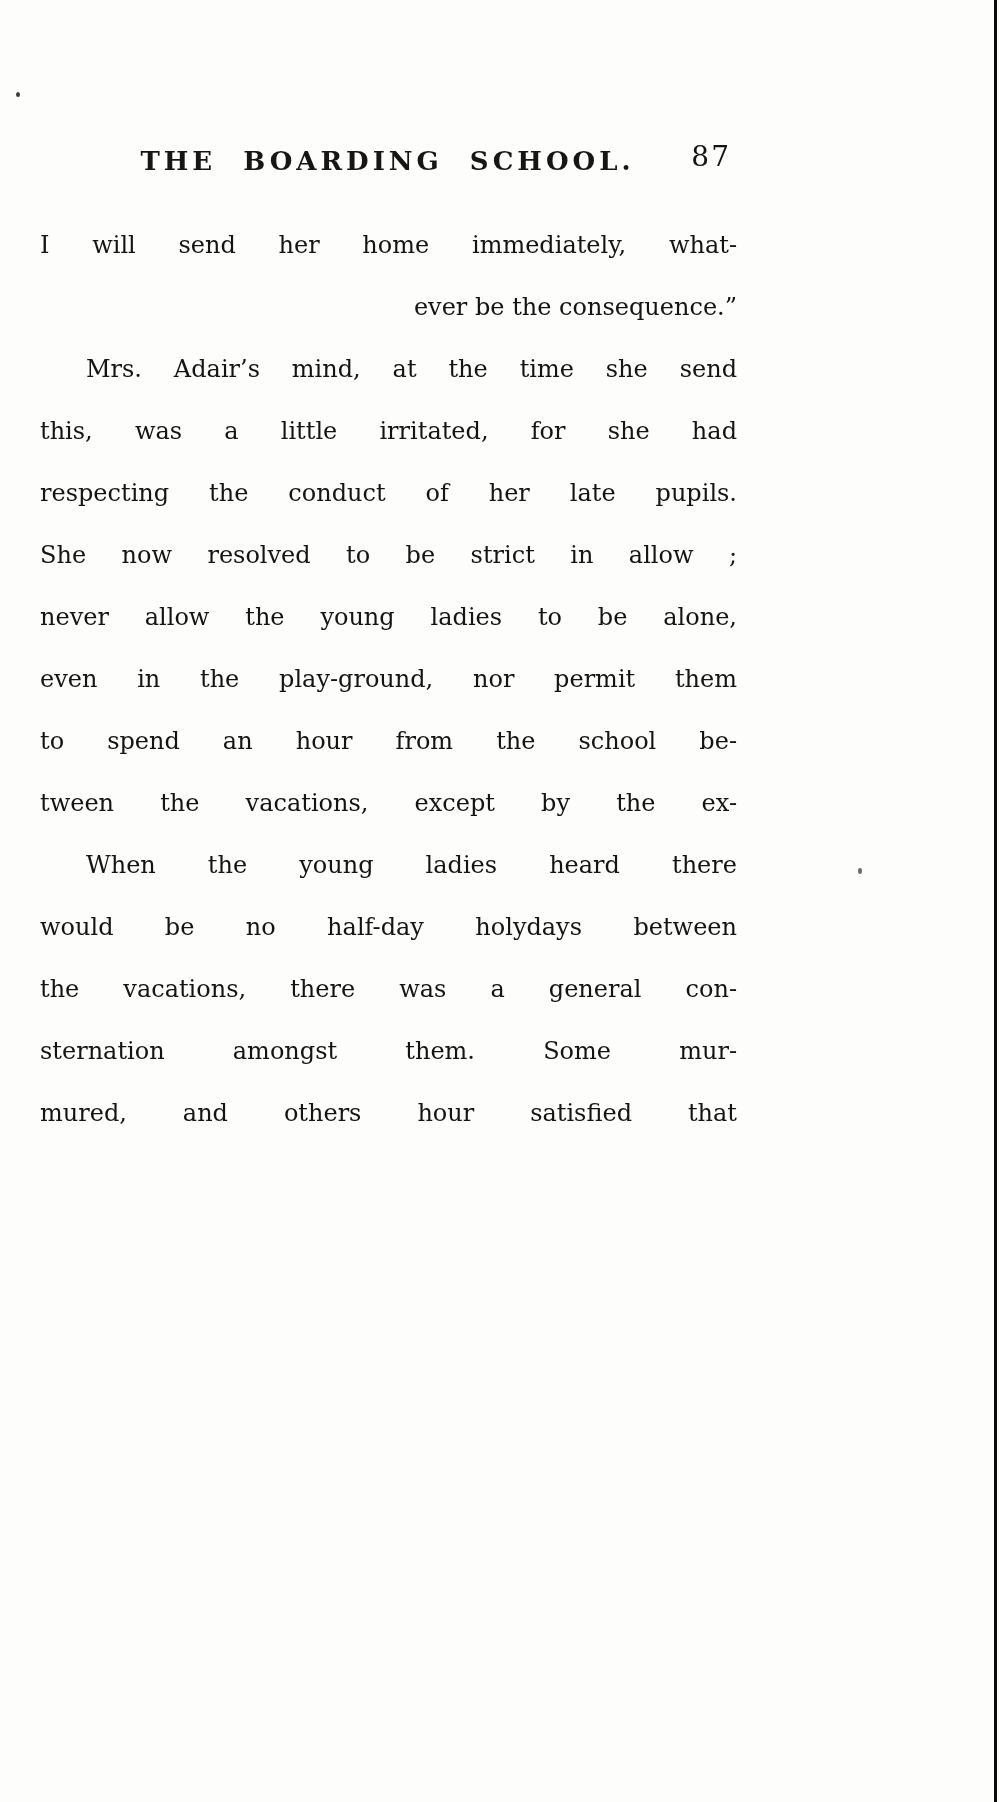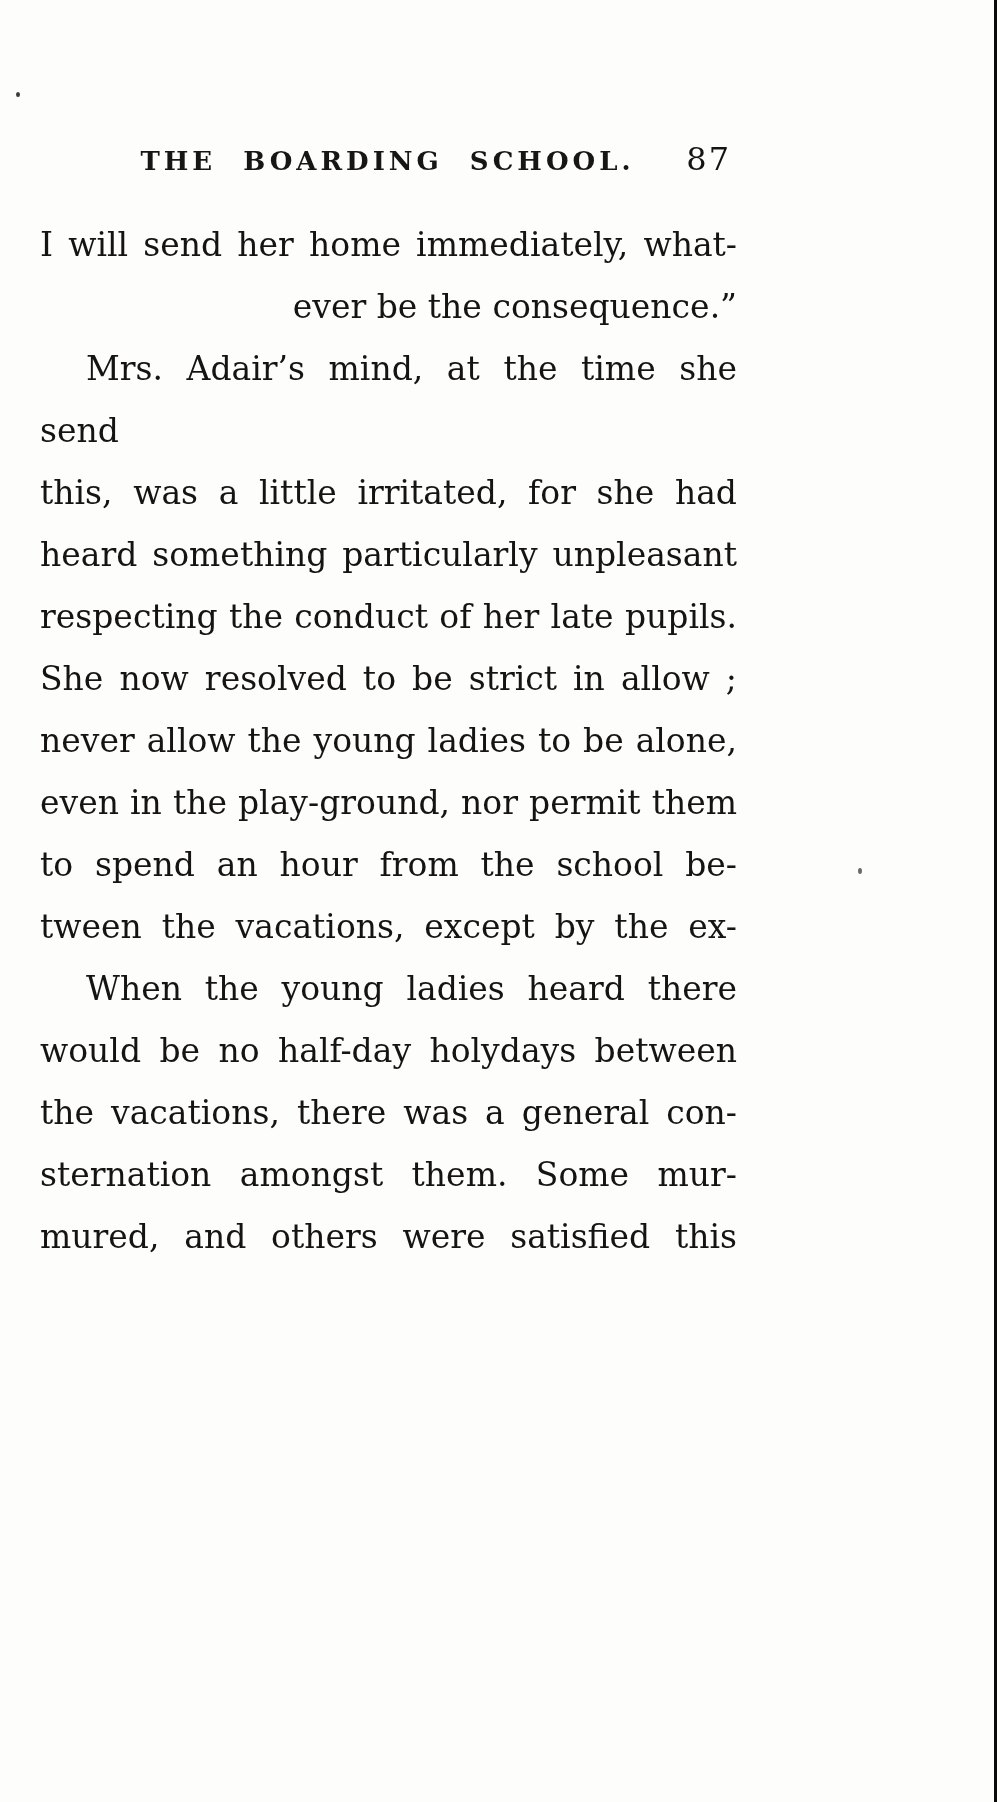--- a/index.html
+++ b/index.html
@@ -42,31 +42,31 @@
     font-size: 26px;
     font-weight: 600;
     letter-spacing: 4px;
     word-spacing: 14px;
     color: #171615;
   }
   .page-number {
     position: absolute;
     right: 4px;
     top: -6px;
-    font-size: 32px;
+    font-size: 28px;
     letter-spacing: 2px;
     font-weight: 500;
   }
 
   .body-text {
     position: absolute;
     top: 214px;
     left: 40px;
     width: 697px;
-    font-size: 33px;
+    font-size: 24px;
     line-height: 62px;
   }
   .line {
     text-align: right;
     min-height: 62px;
   }
   .line.j {
     text-align: justify;
     text-align-last: justify;
   }
@@ -87,27 +87,26 @@
     <span class="page-number">87</span>
   </div>
 
   <div class="body-text">
 
     <div class="line j">I will send her home immediately, what-</div>
     <div class="line">ever be the consequence.”</div>
 
     <div class="line j indent">Mrs. Adair’s mind, at the time she send</div>
     <div class="line j">this, was a little irritated, for she had</div>
-    <div class="line j">heard something particularly unpleasant</div>
     <div class="line j">respecting the conduct of her late pupils.</div>
     <div class="line j">She now resolved to be strict in allow ;</div>
     <div class="line j">never allow the young ladies to be alone,</div>
     <div class="line j">even in the play-ground, nor permit them</div>
     <div class="line j">to spend an hour from the school be-</div>
     <div class="line j">tween the vacations, except by the ex-</div>
 
     <div class="line j indent">When the young ladies heard there</div>
     <div class="line j">would be no half-day holydays between</div>
     <div class="line j">the vacations, there was a general con-</div>
     <div class="line j">sternation amongst them. Some mur-</div>
-    <div class="line j">mured, and others were satisfied this</div>
+    <div class="line j">mured, and others hour satisfied that</div>
   </div>
 </div>
 
 </body></html>

